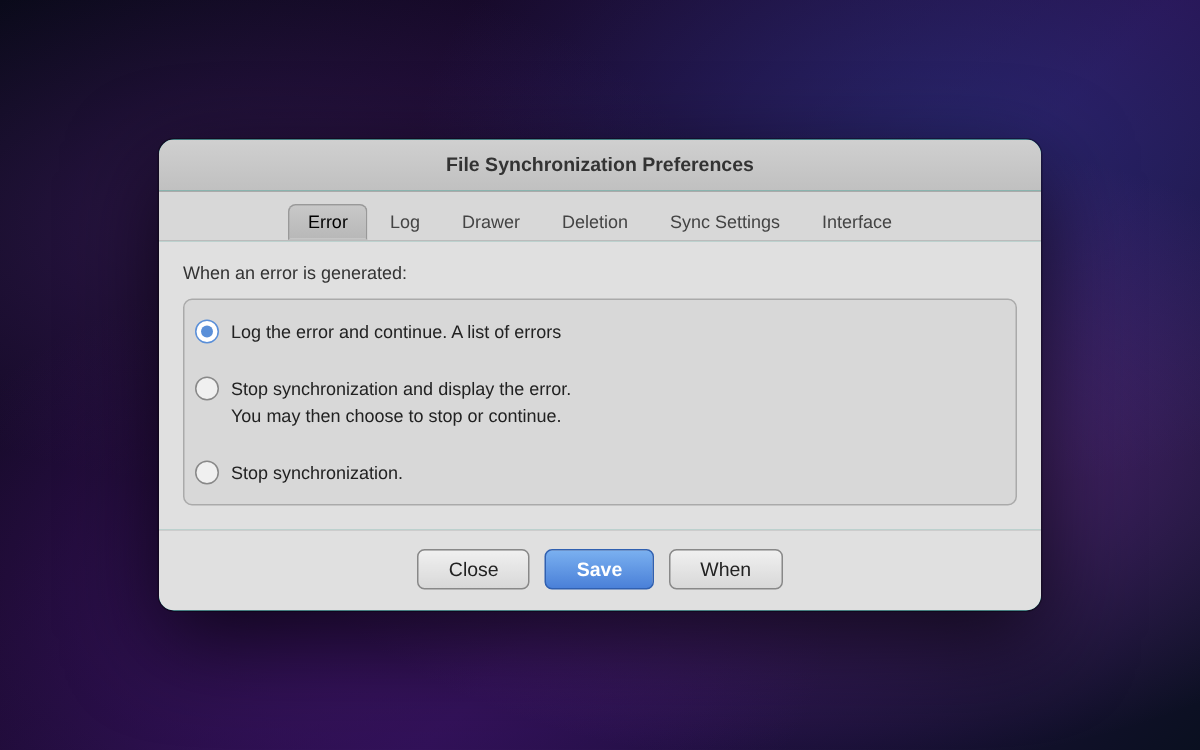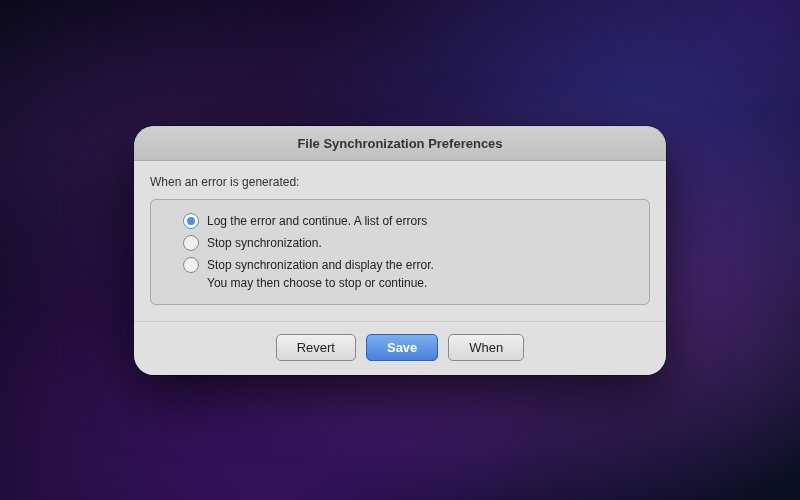--- a/index.html
+++ b/index.html
@@ -26,23 +26,23 @@
         radial-gradient(ellipse at 80% 20%, rgba(40, 60, 140, 0.5) 0%, transparent 40%),
         radial-gradient(ellipse at 20% 30%, rgba(80, 40, 120, 0.4) 0%, transparent 35%),
         linear-gradient(135deg, #0a0a1a 0%, #1a0a2e 30%, #2a1050 60%, #0a1020 100%);
       z-index: 0;
     }
 
     
     .dialog {
       position: relative;
       z-index: 10;
-      width: 532px;
+      width: 588px;
       background: #14b8a6;
-      border-radius: 20px;
+      border-radius: 10px;
       box-shadow: 0 20px 60px rgba(0,0,0,0.7), 0 0 0 1px rgba(0,0,0,0.3);
       overflow: hidden;
     }
 
     
     .titlebar {
       background: linear-gradient(to bottom, #d0d0d0 0%, #c0c0c0 100%);
       padding: 8px 12px;
       text-align: center;
       border-bottom: 1px solid #aaa;
@@ -94,24 +94,24 @@
       font-size: 12px;
       color: #333;
       margin-bottom: 10px;
     }
 
     
     .options-box {
       background: #d8d8d8;
       border: 1px solid #aaa;
       border-radius: 6px;
-      padding: 12px 32px;
+      padding: 12px 7px;
       display: flex;
       flex-direction: column;
-      gap: 4px;
+      gap: 20px;
     }
 
     .radio-option {
       display: flex;
       align-items: flex-start;
       gap: 8px;
     }
 
     .radio-btn {
       width: 16px;
@@ -182,50 +182,58 @@
 <body>
 
 <div class="bg"></div>
 
 <div class="dialog">
 
   <div class="titlebar">
     <span class="titlebar-title">File Synchronization Preferences</span>
   </div>
 
+  <div class="tabbar">
+    <button class="tab active">Error</button>
+    <button class="tab">Log</button>
+    <button class="tab">Drawer</button>
+    <button class="tab">Deletion</button>
+    <button class="tab">Sync Settings</button>
+    <button class="tab">Interface</button>
+  </div>
 
   <div class="content">
     <div class="section-label">When an error is generated:</div>
 
     <div class="options-box">
 
       <div class="radio-option">
         <div class="radio-btn checked"></div>
         <div class="radio-text">
           <span>Log the error and continue. A list of errors</span><br>
-        </div>
-      </div>
-
-      <div class="radio-option">
-        <div class="radio-btn"></div>
-        <div class="radio-text">
-          <span>Stop synchronization.</span>
         </div>
       </div>
 
       <div class="radio-option">
         <div class="radio-btn"></div>
         <div class="radio-text">
           <span>Stop synchronization and display the error.</span><br>
           <span>You may then choose to stop or continue.</span>
         </div>
       </div>
 
+      <div class="radio-option">
+        <div class="radio-btn"></div>
+        <div class="radio-text">
+          <span>Stop synchronization.</span>
+        </div>
+      </div>
+
     </div>
   </div>
 
   <div class="bottom-bar">
-    <button class="btn btn-normal">Revert</button>
+    <button class="btn btn-normal">Close</button>
     <button class="btn btn-blue">Save</button>
     <button class="btn btn-normal">When</button>
   </div>
 
 </div>
 
 </body></html>

